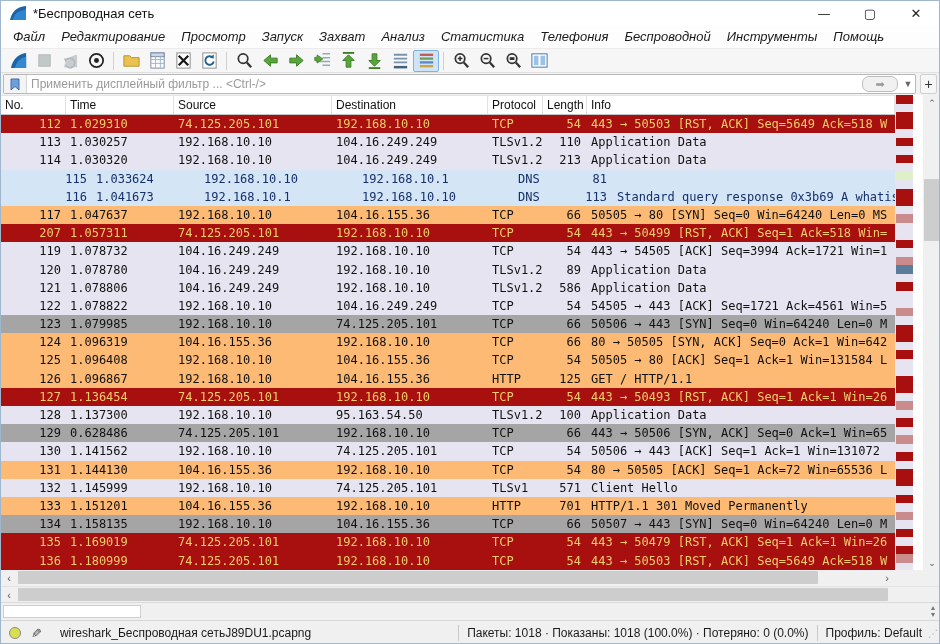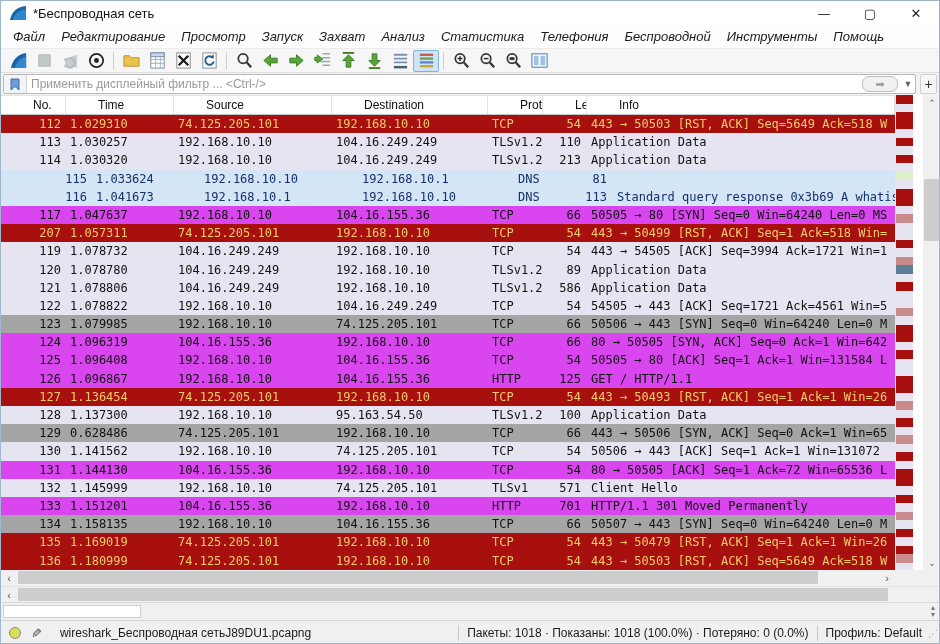--- a/index.html
+++ b/index.html
@@ -37,31 +37,31 @@
   .apply-btn{width:34px;height:14px;border:1px solid #bdbdbd;border-radius:7px;background:#f1f1f1;
     display:flex;align-items:center;justify-content:center;margin-right:3px;color:#9a9a9a;font-size:11px;}
   .caret-btn{width:14px;color:#666;font-size:9px;text-align:center;}
   .plus-btn{width:20px;height:18px;margin-left:4px;border:1px solid #cfcfcf;border-radius:2px;
     display:flex;align-items:center;justify-content:center;font-size:14px;color:#333;background:#f6f6f6;}
   
   .grid{display:grid;grid-template-columns:65px 108px 158px 156px 55px 44px minmax(0,1fr);}
   .lheader{position:absolute;left:0;top:94px;width:894px;height:20px;background:#fff;
     border-bottom:1px solid #c4c4c4;border-top:1px solid #e4e4e4;box-sizing:border-box;}
   .hcell{font-size:12px;color:#111;padding:2px 0 0 4px;border-right:1px solid #e1e1e1;
-    overflow:hidden;white-space:nowrap;box-sizing:border-box;margin-left:28px;}
+    overflow:hidden;white-space:nowrap;box-sizing:border-box;}
   .rows{position:absolute;left:0;top:114px;width:894px;height:455px;overflow:hidden;background:#fff;}
   .prow{height:18.2px;box-sizing:border-box;}
   .pcell{font-family:"DejaVu Sans Mono",monospace;font-size:12px;line-height:18.2px;
     white-space:pre;overflow:hidden;box-sizing:border-box;padding-left:4px;}
   .pcell.no{text-align:right;padding-right:5px;padding-left:0;}
   .pcell.len{text-align:right;padding-right:6px;padding-left:0;}
   .c-bad{background:#a81010;color:#f0cc6d;}
   .c-tcp{background:#e6e4f1;color:#111;}
   .c-udp{background:#d4e5f5;color:#16306b;padding-left:26px;}
-  .c-http{background:#d946ef;color:#111;}
+  .c-http{background:#fdba74;color:#111;}
   .c-syn{background:#a5a5a5;color:#111;}
   
   .minimap{position:absolute;left:894px;top:94px;width:18px;height:476px;background:#fff;
     display:flex;flex-direction:column;border-left:1px solid #e6e6e6;box-sizing:border-box;}
   .minimap div{width:100%;}
   .vscroll{position:absolute;left:922px;top:94px;width:18px;height:476px;background:#f0f0f0;}
   .varrow{position:absolute;left:0;width:18px;height:16px;color:#5a5a5a;font-size:9px;
     display:flex;align-items:center;justify-content:center;}
   .vthumb{position:absolute;left:1px;top:84px;width:16px;height:62px;background:#cdcdcd;border-radius:1px;}
   

